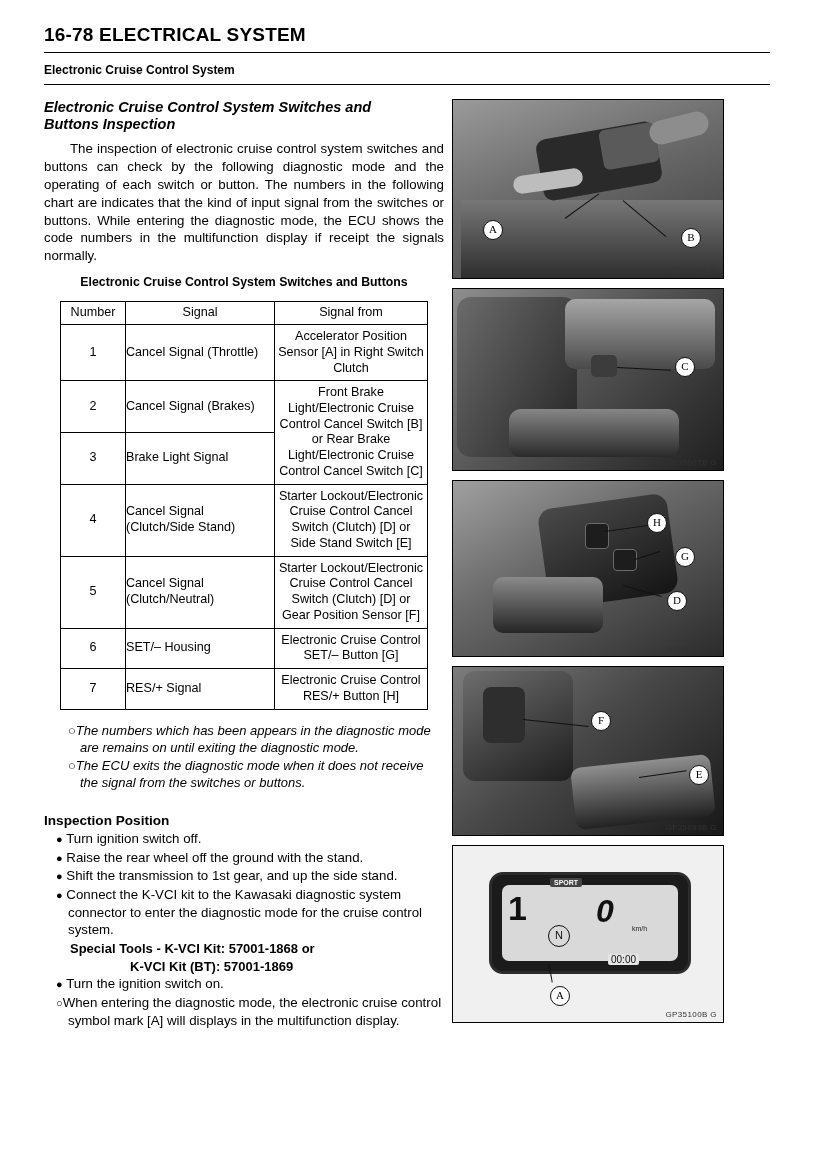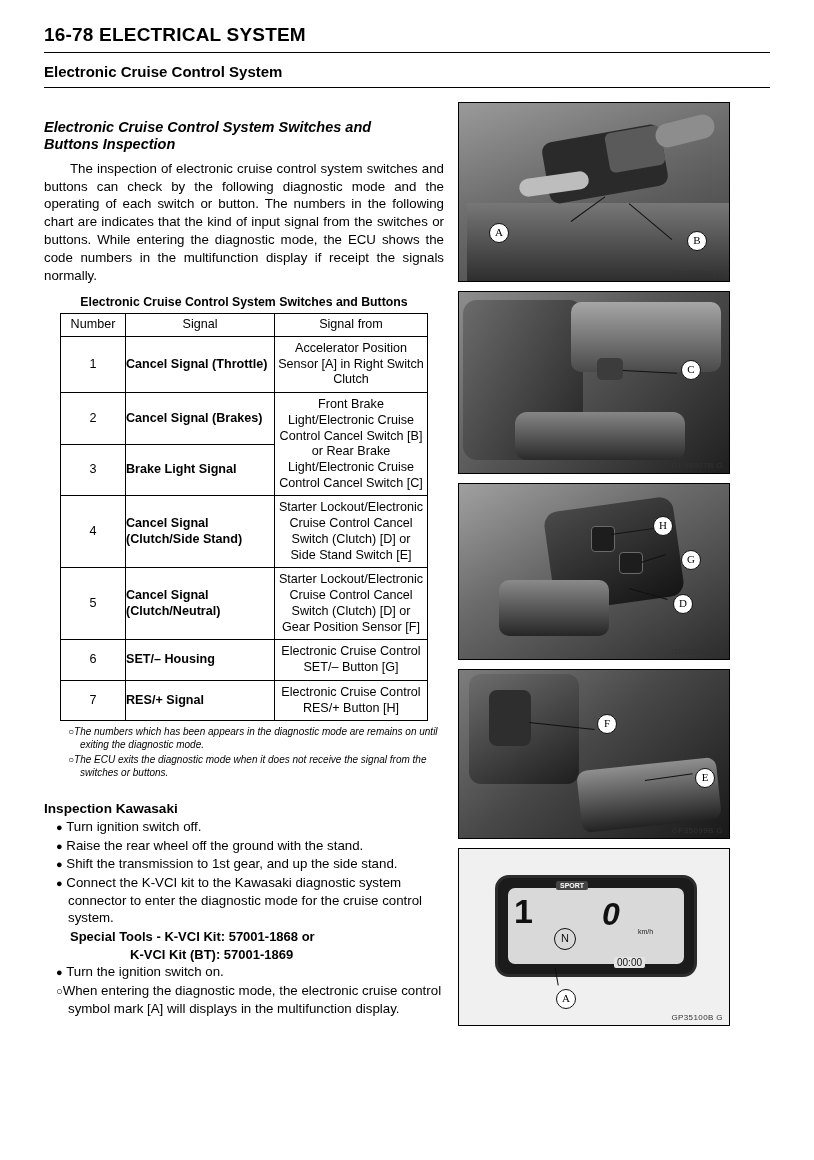--- a/index.html
+++ b/index.html
@@ -27,33 +27,33 @@
     font-size: 19px;
     font-weight: bold;
     letter-spacing: 0.2px;
     padding-bottom: 6px;
   }
   .rule {
     border-bottom: 1.5px solid #000;
     margin: 0 0 10px 0;
   }
   .section-title {
-    font-size: 15px;
+    font-size: 12px;
     font-weight: bold;
     padding-bottom: 7px;
   }
   .rule-thin {
     border-bottom: 1px solid #000;
     margin: 0 0 14px 0;
   }
   
   .columns {
     display: flex;
-    gap: 14px;
-    align-items: center;
+    gap: 8px;
+    align-items: flex-start;
   }
   .col-left {
     width: 400px;
     flex: 0 0 400px;
   }
   .col-right {
     width: 272px;
     flex: 0 0 272px;
   }
   h3.sub {
@@ -72,45 +72,45 @@
   
   .table-caption {
     font-size: 12.3px;
     font-weight: bold;
     text-align: center;
     margin: 2px 0 4px 0;
   }
   table.ecc {
     border-collapse: collapse;
     width: 368px;
-    margin: 4px auto;
+    margin: 12px auto;
     table-layout: fixed;
   }
   table.ecc th, table.ecc td {
     border: 1px solid #000;
     font-size: 12.6px;
     text-align: center;
     vertical-align: middle;
     padding: 4px 3px;
     line-height: 1.25;
   }
   table.ecc th { font-weight: normal; padding: 3px; }
   table.ecc td.num { width: 58px; }
-  table.ecc td.sig { width: 142px; text-align: left; padding-left: 0; font-weight: bold; }
+  table.ecc td.sig { width: 142px; text-align: left; padding-left: 0; }
   table.ecc th.c1 { width: 58px; }
   table.ecc th.c2 { width: 142px; }
   
   .note-title {
     text-align: center;
     font-weight: bold;
     font-size: 14px;
     margin: 14px 0 3px 0;
   }
   .note-item {
-    font-size: 10px;
+    font-size: 13px;
     font-style: italic;
     line-height: 1.32;
     text-indent: -12px;
     padding-left: 36px;
     margin-bottom: 1px;
   }
   .note-item .bull { font-style: normal; }
   
   .proc-title {
     font-size: 13.6px;
@@ -292,21 +292,21 @@
         </tbody>
       </table>
 
       <div class="note-item">
         <span class="bull">○</span><span>The numbers which has been appears in the diagnostic mode are remains on until exiting the diagnostic mode.</span>
       </div>
       <div class="note-item">
         <span class="bull">○</span><span>The ECU exits the diagnostic mode when it does not receive the signal from the switches or buttons.</span>
       </div>
 
-      <div class="proc-title">Inspection Kawasaki</div>
+      <div class="proc-title">Inspection Position</div>
 
       <div class="proc-item">
         <span class="bull">●</span> <span>Turn ignition switch off.</span>
       </div>
       <div class="proc-item">
         <span class="bull">●</span> <span>Raise the rear wheel off the ground with the stand.</span>
       </div>
       <div class="proc-item">
         <span class="bull">●</span> <span>Shift the transmission to 1st gear, and up the side stand.</span>
       </div>

